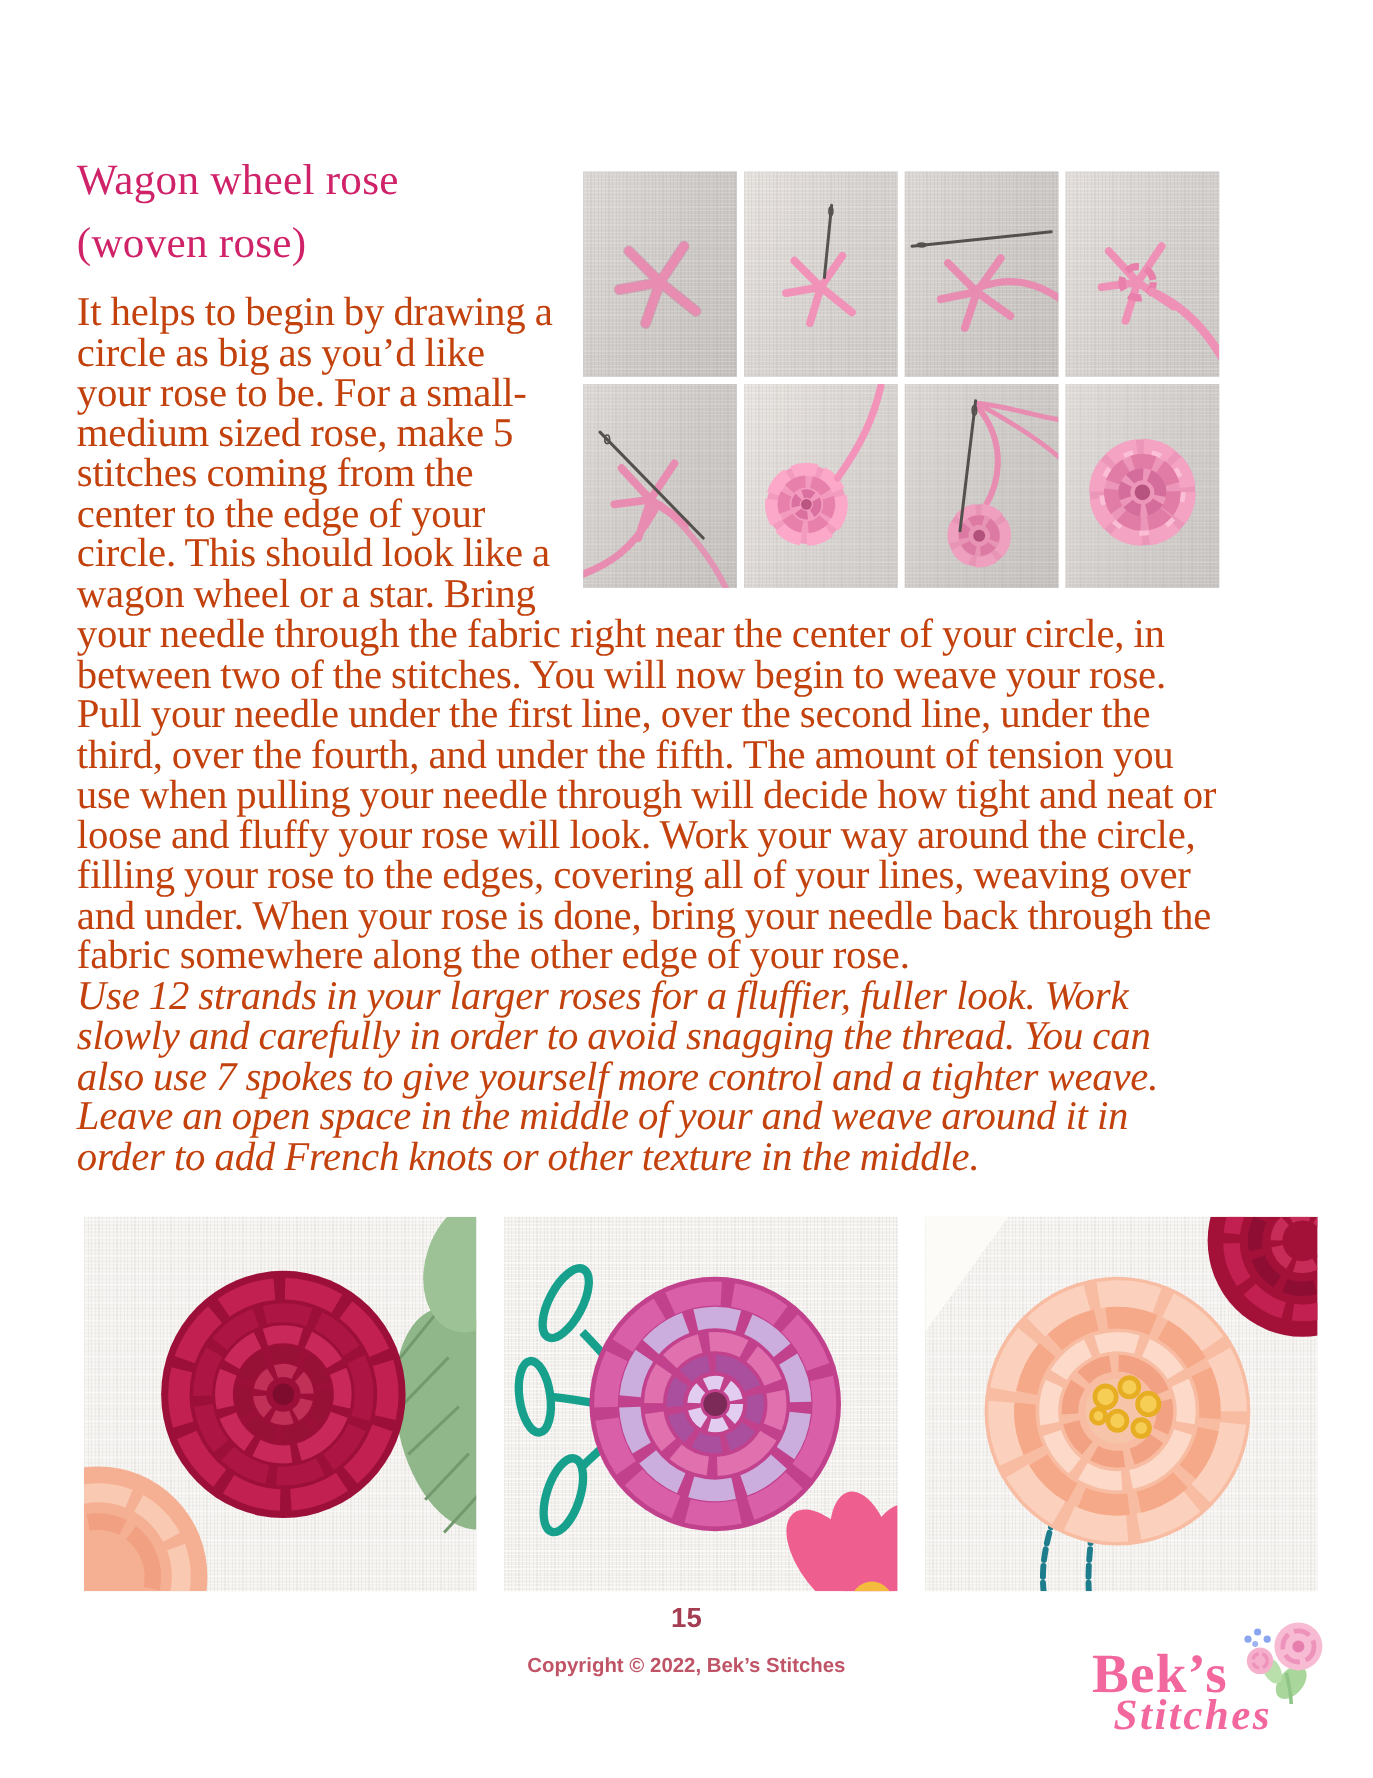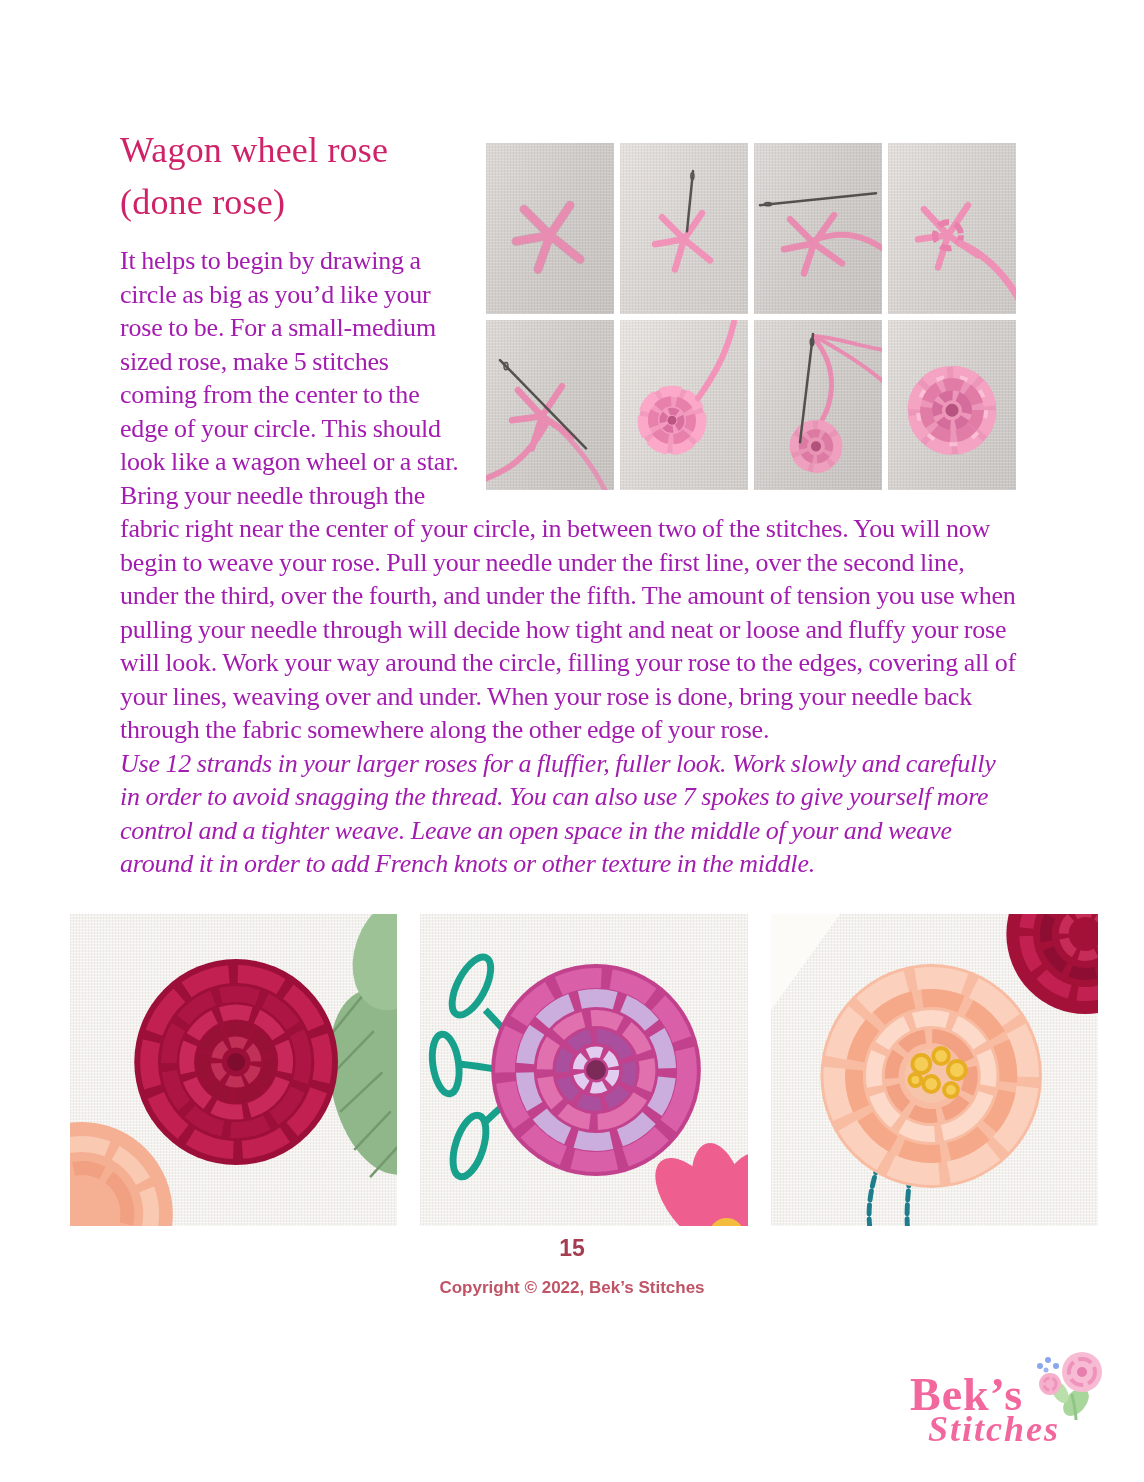--- a/index.html
+++ b/index.html
@@ -1,20 +1,20 @@
 <!DOCTYPE html>
 <html><head>
 <meta charset="utf-8">
 <style>
   html,body{margin:0;padding:0;background:#ffffff;}
   .page{
     position:relative;width:1144px;height:1482px;background:#ffffff;
     overflow:hidden;font-family:"Liberation Serif",serif;
   }
-  .content{position:relative;padding:124px 128px 0 120px;}
+  .content{position:relative;padding:124px 128px 0 64px;}
   
   .step-grid{
     float:right;width:530px;height:347px;margin:19px 0 20px 18px;
     display:grid;grid-template-columns:repeat(4,1fr);grid-template-rows:1fr 1fr;gap:6px;
   }
   .step-cell{
     position:relative;overflow:hidden;
     background-color:#d3cfcc;
     background-image:
       repeating-linear-gradient(0deg, rgba(255,255,255,.16) 0 1px, transparent 1px 3px),
@@ -25,21 +25,21 @@
   .step-cell:nth-child(4){filter:brightness(1.03);}
   .step-cell:nth-child(6){filter:brightness(1.05);}
   .step-cell:nth-child(8){filter:brightness(1.02);}
   .step-cell svg{position:absolute;inset:0;width:100%;height:100%;}
   
   h1.title{
     margin:0 0 16px 0;font-weight:normal;font-size:36px;line-height:52px;
     color:#cf2268;letter-spacing:.2px;
   }
   p.body{
-    margin:0;font-size:26px;line-height:33.5px;color:#a21caf;
+    margin:0;font-size:34px;line-height:33.5px;color:#c2410c;
     letter-spacing:-0.2px;word-spacing:-0.6px;text-align:left;
   }
   p.body + p.body{font-style:italic;}
   
   .gallery{clear:both;display:flex;gap:23px;margin:33px 46px 0 70px;height:312px;}
   .photo{
     flex:1;position:relative;overflow:hidden;
     background-color:#f4f2ef;
     background-image:
       repeating-linear-gradient(0deg, rgba(255,255,255,.55) 0 1px, transparent 1px 3px),
@@ -172,21 +172,21 @@
           <circle cx="64" cy="90" r="26" fill="none" stroke="#dd7aa4" stroke-width="12" stroke-dasharray="18 6" transform="rotate(40 64 90)"></circle>
           <circle cx="64" cy="90" r="15" fill="none" stroke="#d06b98" stroke-width="10" stroke-dasharray="12 5" transform="rotate(-35 64 90)"></circle>
           <circle cx="64" cy="90" r="6.5" fill="#b2517c"></circle>
           <circle cx="64" cy="90" r="34" fill="none" stroke="#f7c3d6" stroke-width="4" stroke-dasharray="8 16" opacity=".8"></circle>
         </svg>
       </div>
     </figure>
 
     <h1 class="title">
       <span>Wagon wheel rose</span><br>
-      <span>(done rose)</span>
+      <span>(woven rose)</span>
     </h1>
 
     <p class="body">It helps to begin by drawing a circle as big as you’d like your rose to be. For a small-medium sized rose, make 5 stitches coming from the center to the edge of your circle. This should look like a wagon wheel or a star. Bring your needle through the fabric right near the center of your circle, in between two of the stitches. You will now begin to weave your rose. Pull your needle under the first line, over the second line, under the third, over the fourth, and under the fifth. The amount of tension you use when pulling your needle through will decide how tight and neat or loose and fluffy your rose will look. Work your way around the circle, filling your rose to the edges, covering all of your lines, weaving over and under. When your rose is done, bring your needle back through the fabric somewhere along the other edge of your rose.</p>
     <p class="body">Use 12 strands in your larger roses for a fluffier, fuller look. Work slowly and carefully in order to avoid snagging the thread. You can also use 7 spokes to give yourself more control and a tighter weave. Leave an open space in the middle of your and weave around it in order to add French knots or other texture in the middle.</p>
   </div>
 
   <div class="gallery">
     <figure class="photo" style="margin:0;" aria-label="Crimson woven rose with green leaf and peach rose corner">
       <svg viewBox="0 0 331 312" preserveAspectRatio="none">
 

